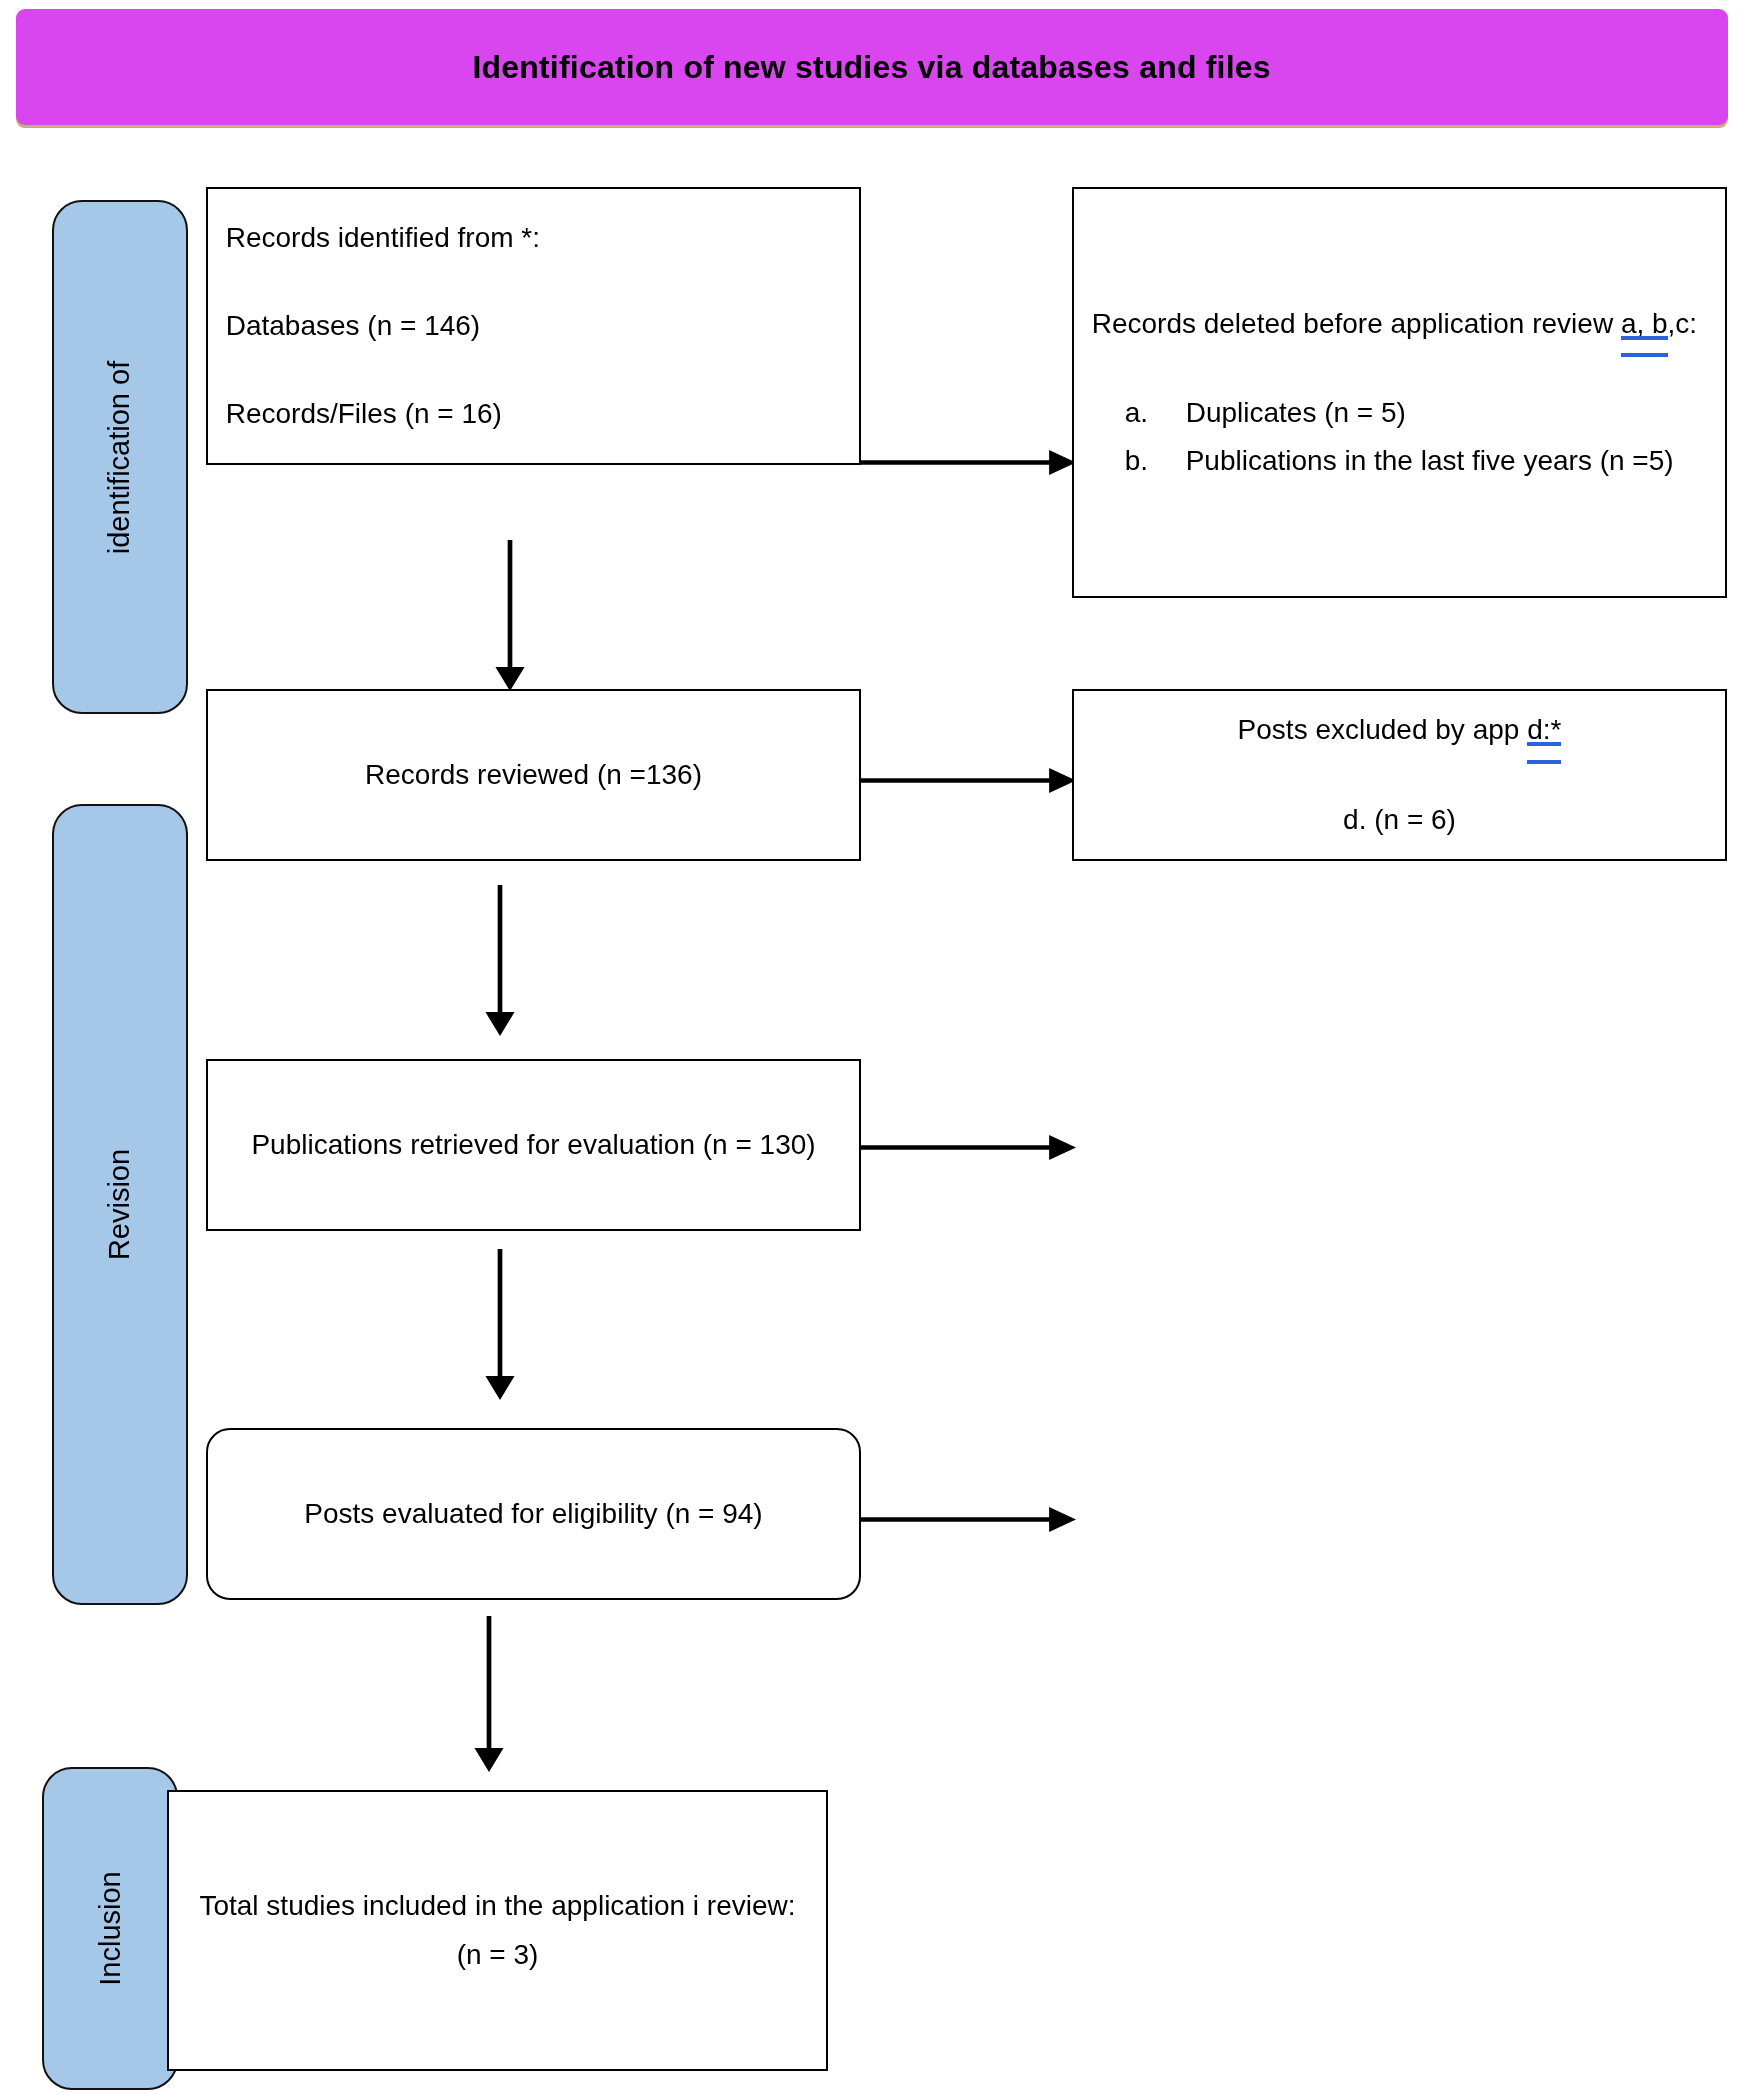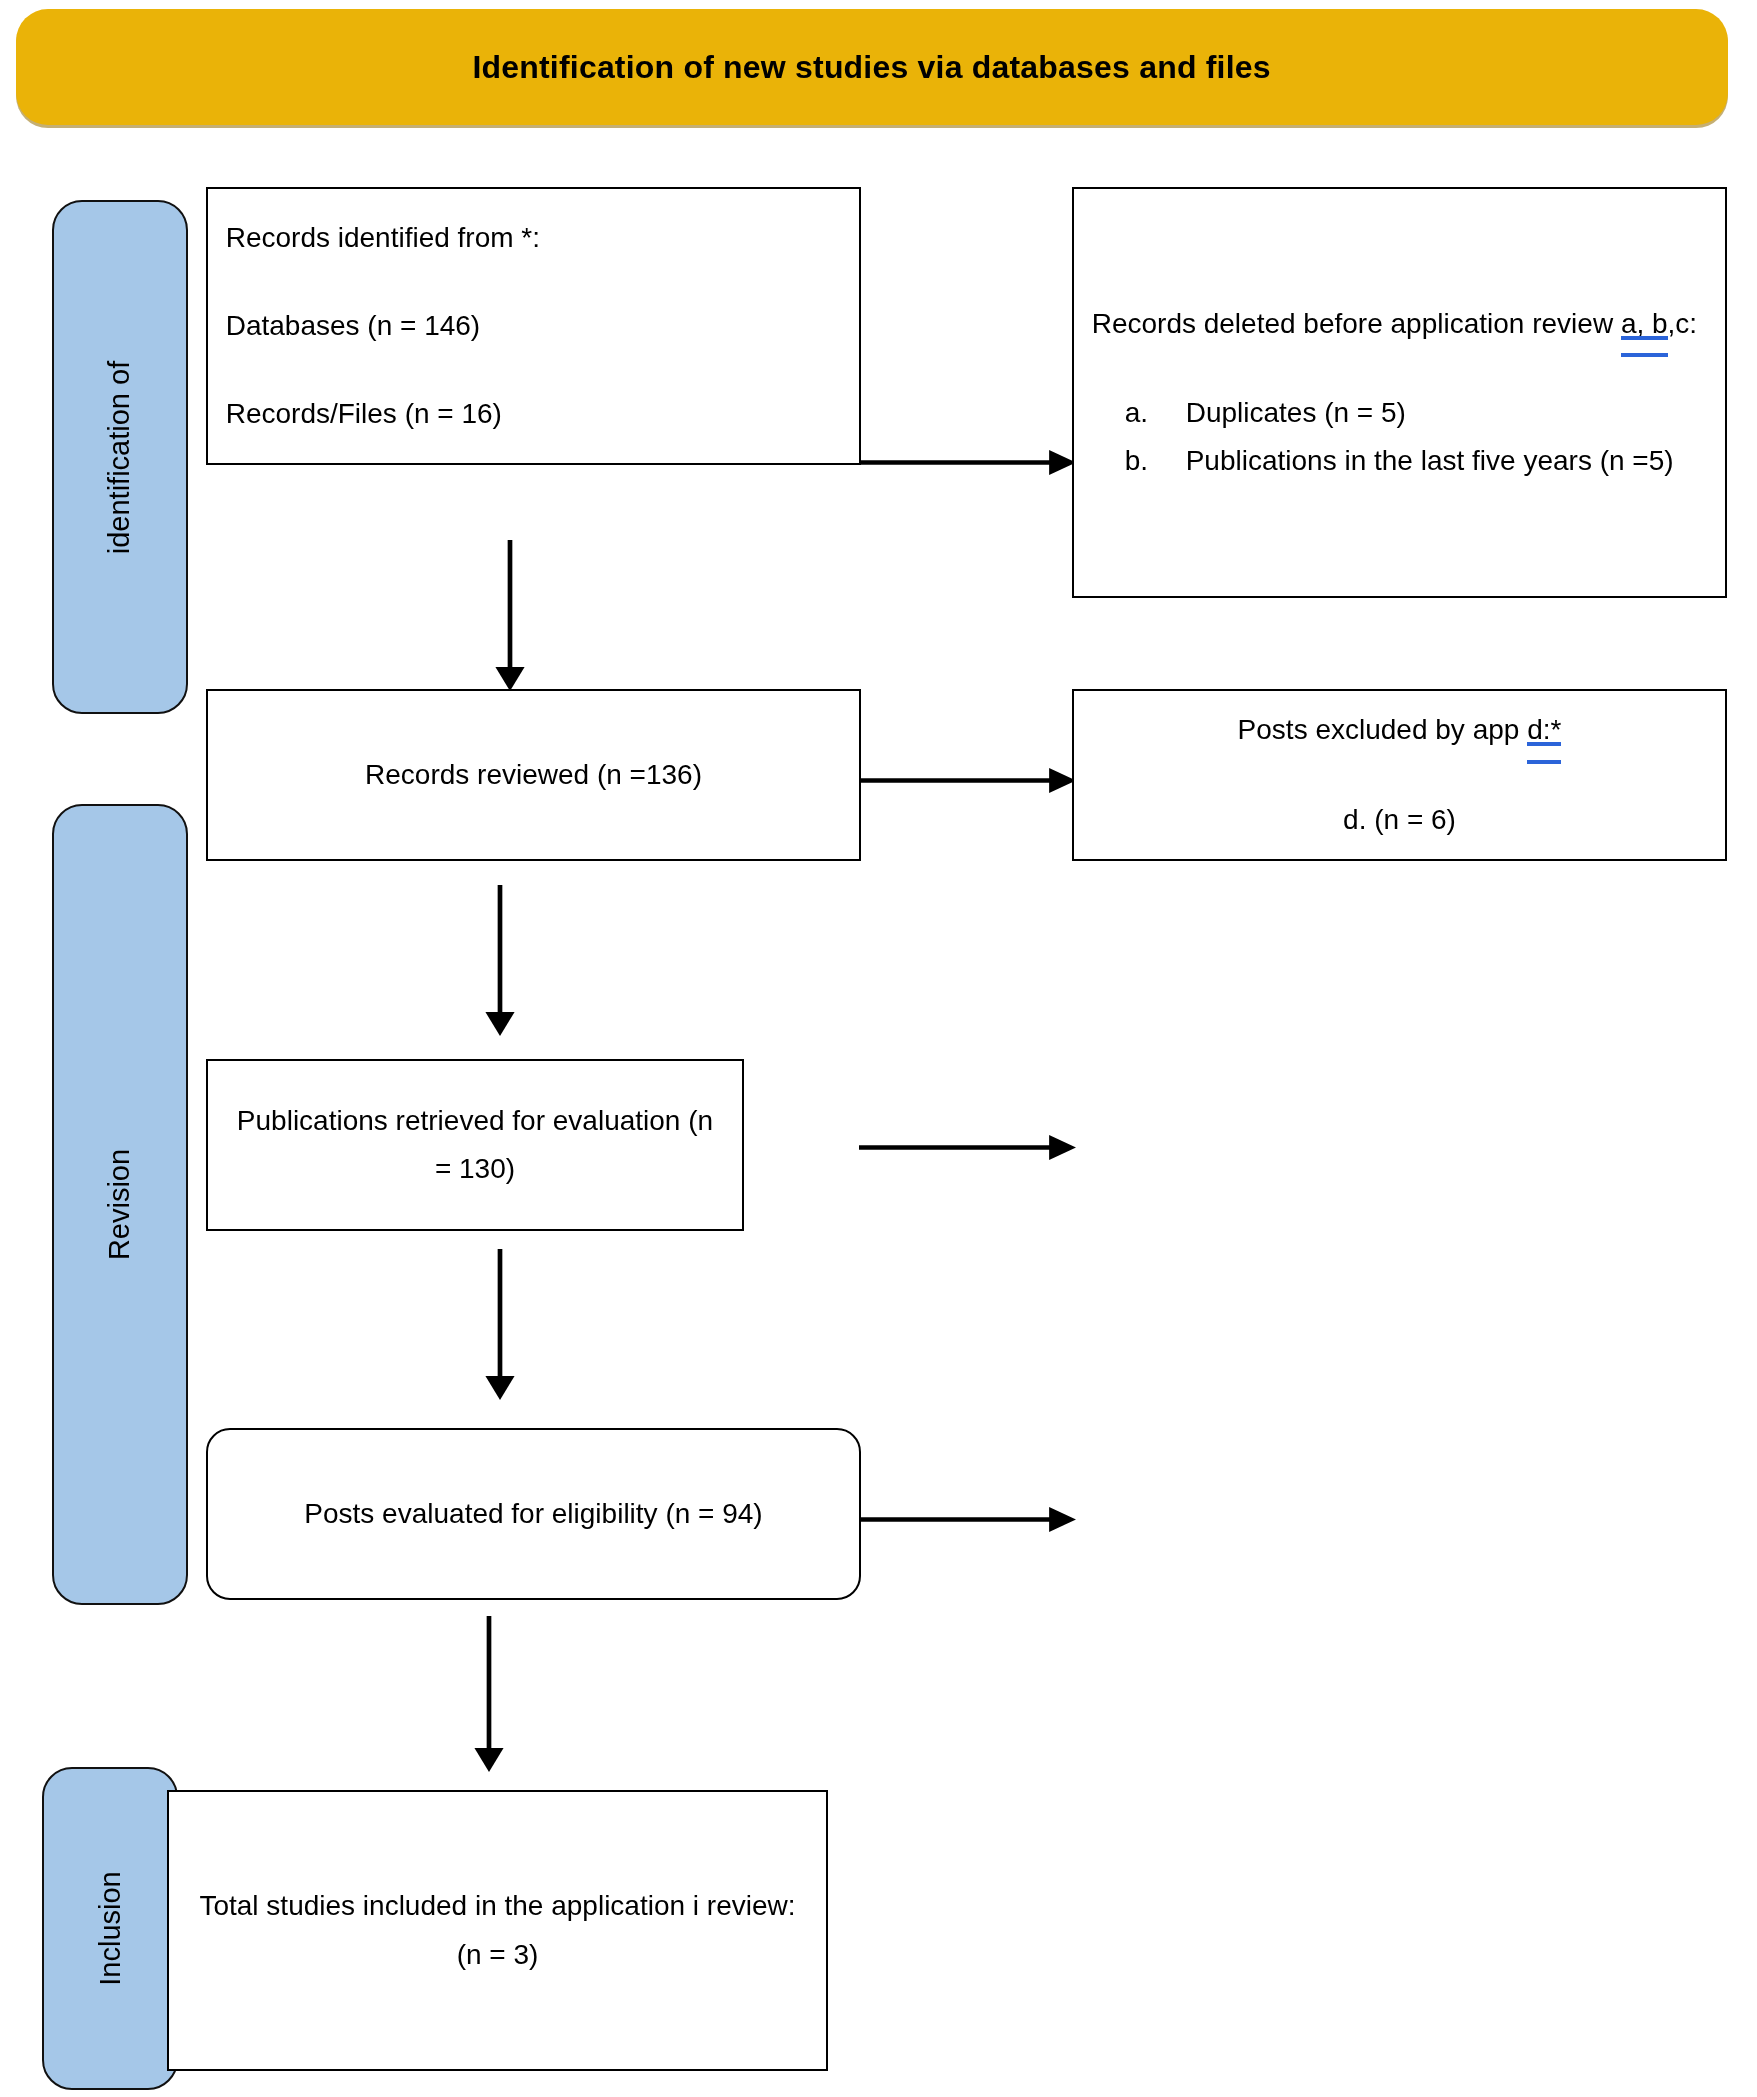--- a/index.html
+++ b/index.html
@@ -18,22 +18,22 @@
     overflow: hidden;
   }
 
   
   .header-banner {
     position: absolute;
     left: 15.6px;
     top: 9.4px;
     width: 1712px;
     height: 116px;
-    background: #eab308;
-    border-radius: 32px;
+    background: #d946ef;
+    border-radius: 9px;
     box-shadow: 0 3.1px 0 0 rgba(150,110,0,0.55);
     display: flex;
     align-items: center;
     justify-content: center;
     box-sizing: border-box;
   }
   .header-title {
     font-size: 32px;
     font-weight: bold;
     color: #000000;
@@ -229,21 +229,21 @@
 
   <div class="flow-box" style="left:206px; top:689px; width:655px; height:172px;">
     <div class="box-text align-center">Records reviewed (n =136)</div>
   </div>
 
   <div class="flow-box" style="left:1072px; top:689px; width:655px; height:172px;">
     <div class="box-text align-center"><span>Posts excluded by app </span><span class="blue-underline">d:*</span></div>
     <div class="box-text align-center">d. (n = 6)</div>
   </div>
 
-  <div class="flow-box" style="left:206px; top:1059px; width:538px; height:172px;">
+  <div class="flow-box" style="left:206px; top:1059px; width:655px; height:172px;">
     <div class="box-text align-center">Publications retrieved for evaluation (n = 130)</div>
   </div>
 
 
   <div class="flow-box" style="left:206px; top:1428px; width:655px; height:172px;border-radius:24px;">
     <div class="box-text align-center">Posts evaluated for eligibility (n = 94)</div>
   </div>
 
 
   <div class="flow-box" style="left:167px; top:1790px; width:661px; height:281px;">

